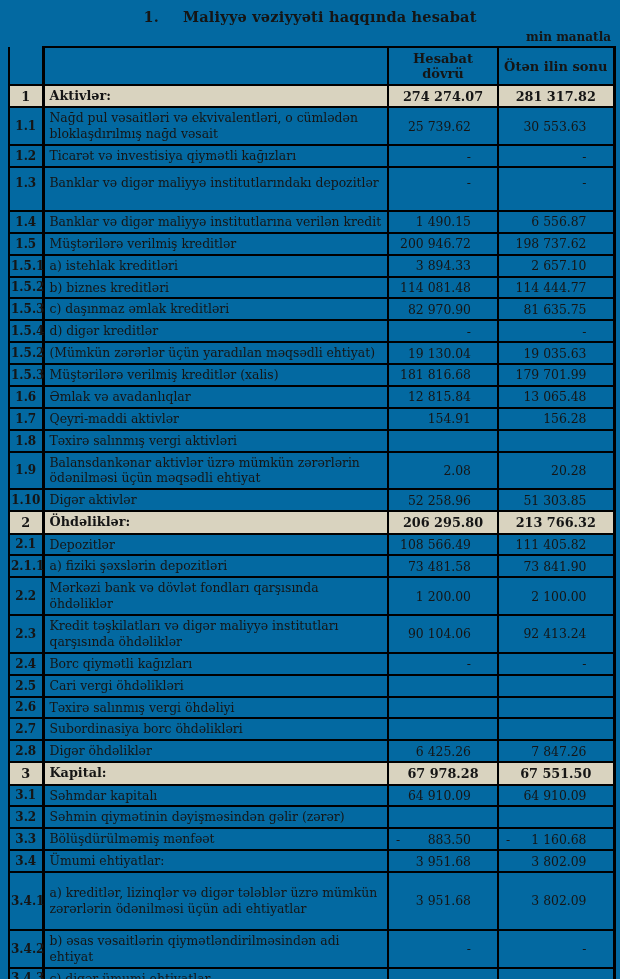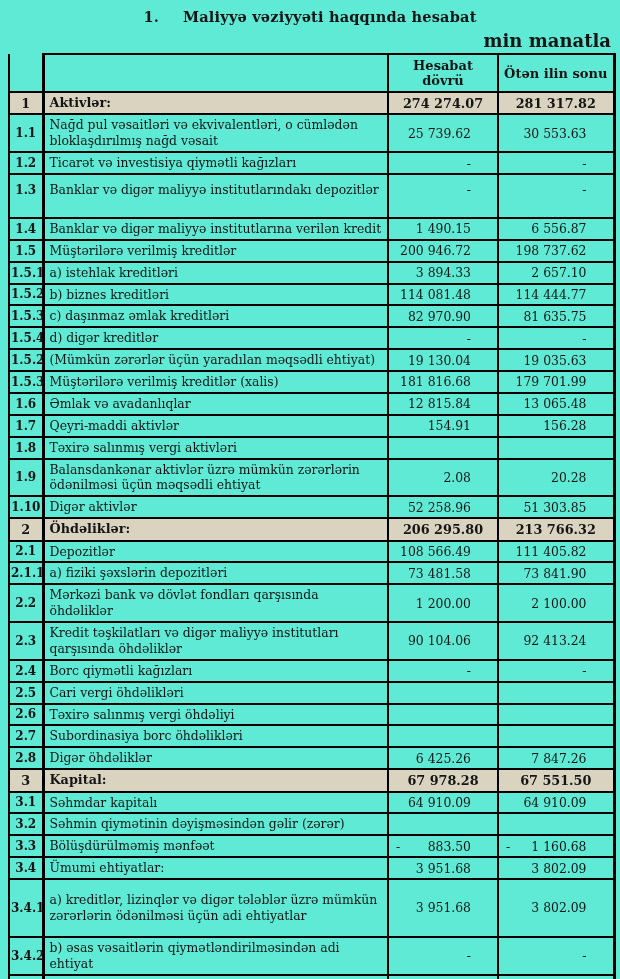--- a/index.html
+++ b/index.html
@@ -1,36 +1,36 @@
 <!DOCTYPE html>
 <html style="--section-bg: #d9d3bf;"><head>
 <meta charset="utf-8">
 <style>
   html,body{margin:0;padding:0;background:#ffffff;}
   .page{
     position:relative;
     width:620px;height:979px;
-    background:#5eead4;
+    background:#0369a1;
     font-family:"DejaVu Serif","Liberation Serif",serif;
     color:#151515;
     overflow:hidden;
     box-sizing:border-box;
   }
   .title{
     text-align:center;
     font-weight:bold;
     font-size:14.5px;
     padding-top:8px;
     letter-spacing:0.2px;
   }
   .title-num{margin-right:24px;}
   .unit-note{
     text-align:right;
     font-weight:bold;
-    font-size:18px;
+    font-size:12px;
     padding-right:9px;
     margin-top:5px;
     margin-bottom:2px;
   }
   table.fin-table{
     border-collapse:collapse;
     margin-left:8px;
     width:605px;
     table-layout:fixed;
   }

